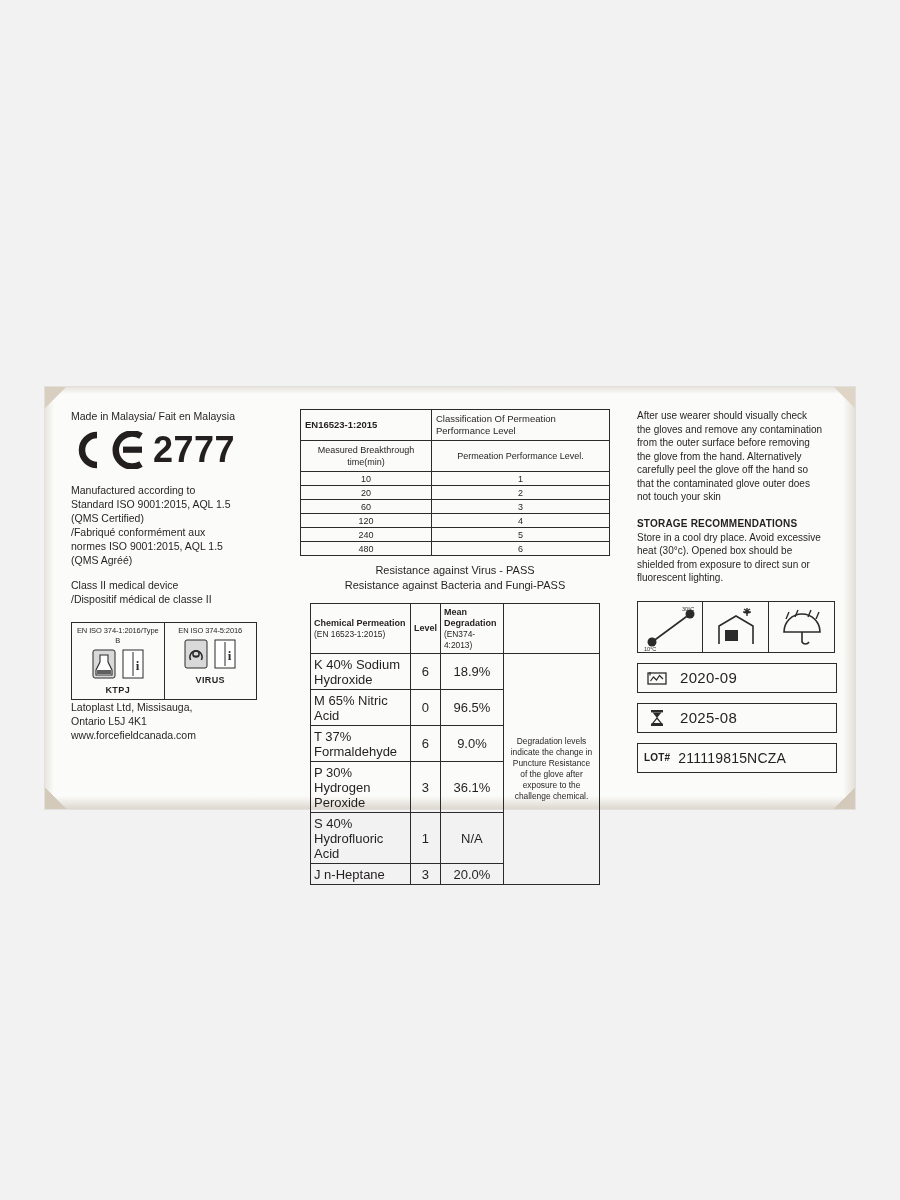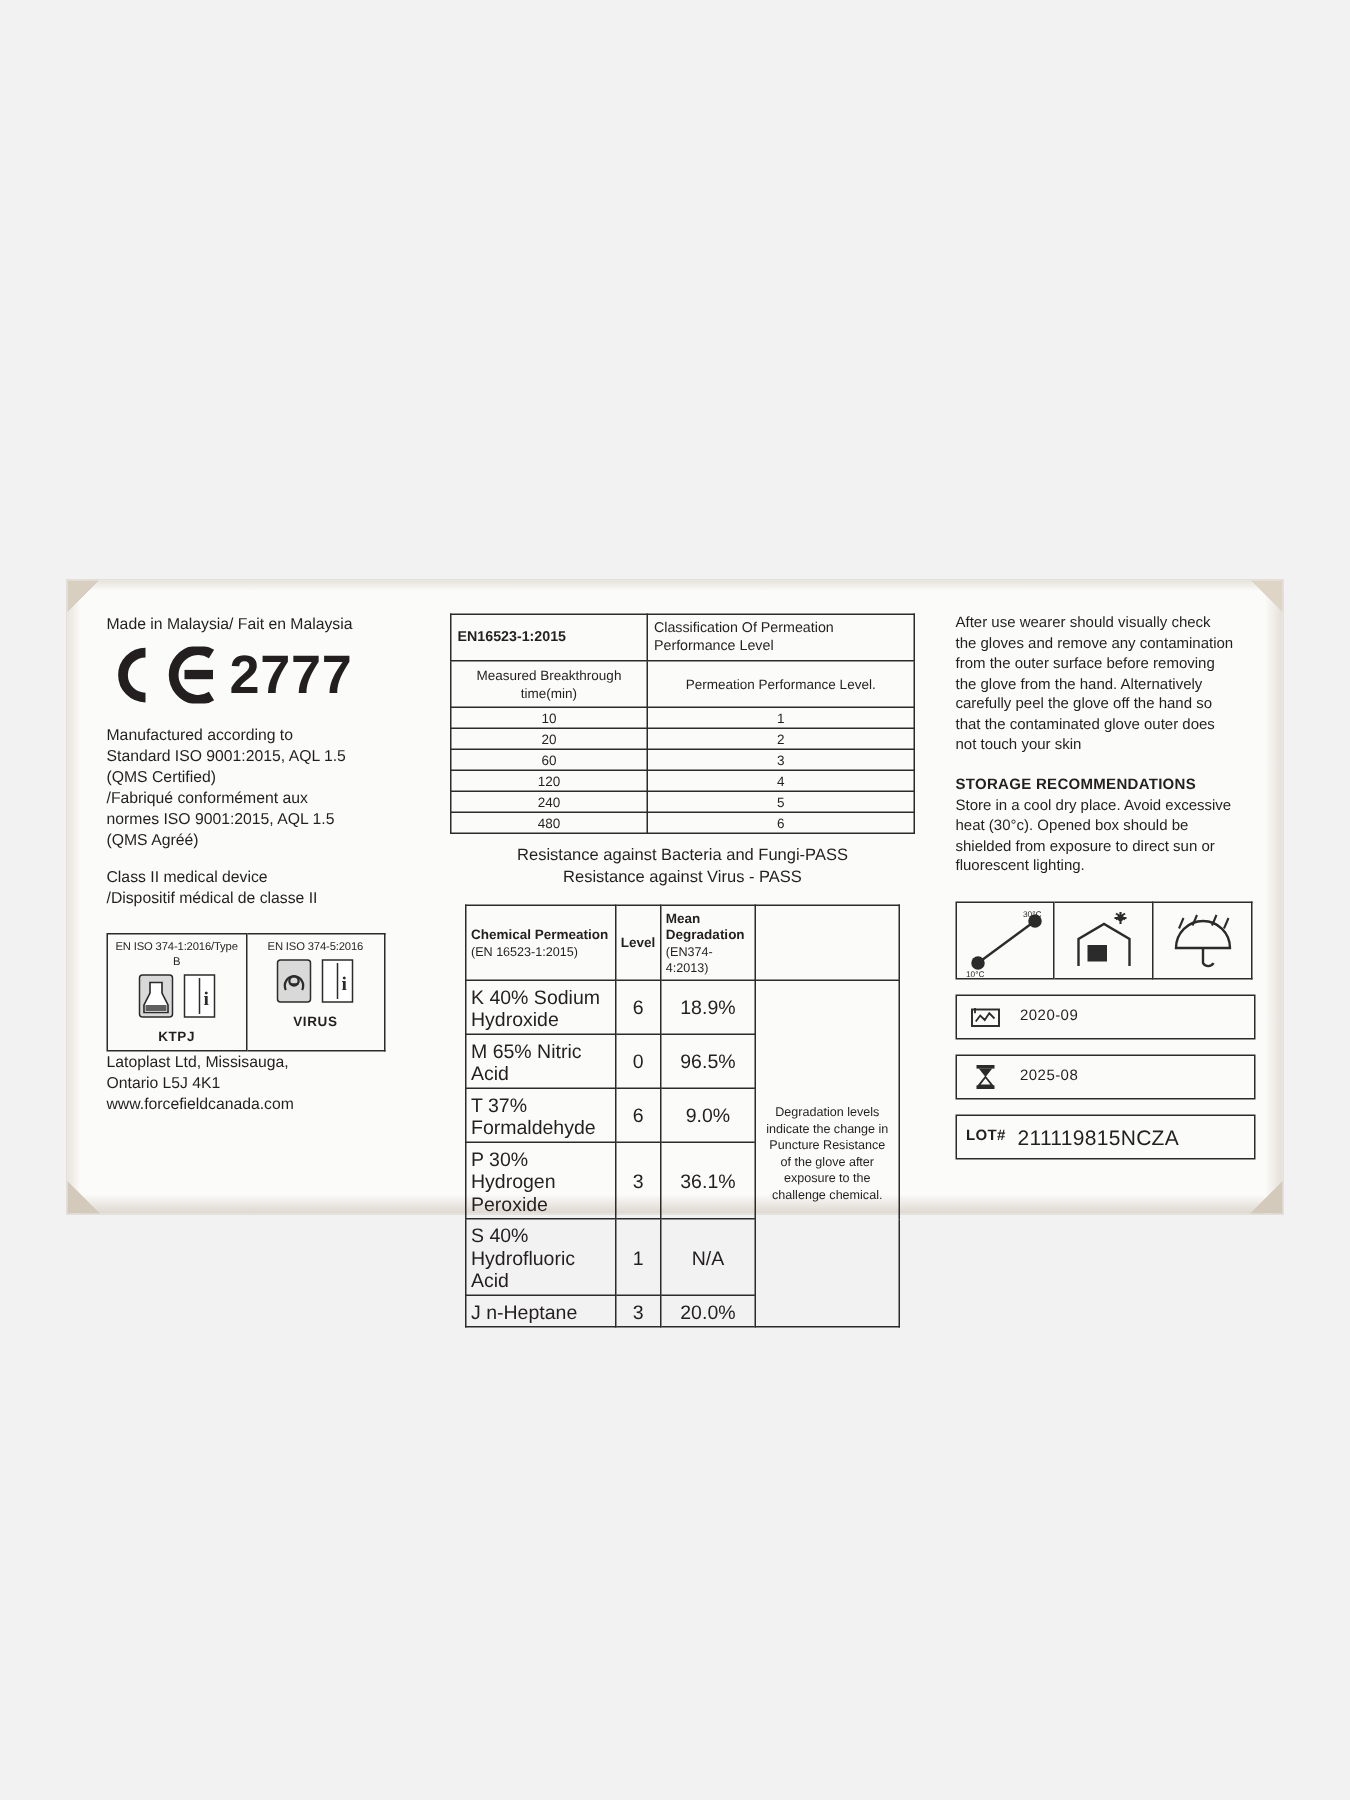--- a/index.html
+++ b/index.html
@@ -119,21 +119,21 @@
 
   .picto3 { display: flex; margin-top: 16px; }
   .picto3 .cell { width: 66px; height: 52px; border: 1px solid #2b2b2b; position: relative; }
   .picto3 .cell + .cell { border-left: none; }
 
   .datebox {
     display: flex; align-items: center; height: 30px;
     border: 1px solid #2b2b2b; margin-top: 10px; padding: 0 6px; width: 200px;
   }
   .datebox .icon { width: 26px; display: flex; justify-content: center; }
-  .datebox .val { font-size: 10px; margin-left: 10px; letter-spacing: 0.3px; }
+  .datebox .val { font-size: 15px; margin-left: 10px; letter-spacing: 0.3px; }
   .lotbox {
     display: flex; align-items: center; height: 30px;
     border: 1px solid #2b2b2b; margin-top: 10px; padding: 0 6px; width: 200px;
   }
   .lotbox .lbl { font-size: 10px; font-weight: bold; letter-spacing: 0.2px; }
   .lotbox .val { font-size: 14px; margin-left: 8px; letter-spacing: 0.2px; }
 </style>
 </head>
 <body>
 
@@ -262,22 +262,22 @@
           <td>5</td>
         </tr>
         <tr class="data-row">
           <td>480</td>
           <td>6</td>
         </tr>
       </tbody>
         </table>
 
       <div class="resist">
+        <div>Resistance against Virus - PASS</div>
         <div>Resistance against Bacteria and Fungi-PASS</div>
-        <div>Resistance against Virus - PASS</div>
       </div>
 
       <table class="tbl2">
         <tbody>
             <tr>
           <td class="h">
             <span>Chemical Permeation</span>
             <span class="sub">(EN 16523-1:2015)</span>
           </td>
           <td class="h">Level</td>

